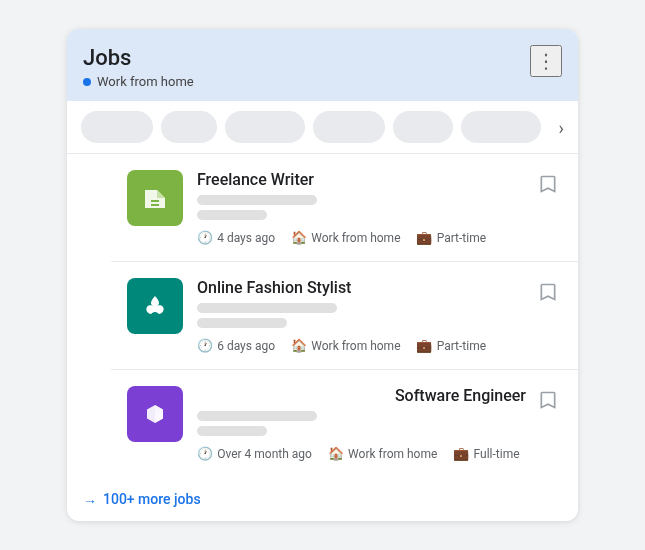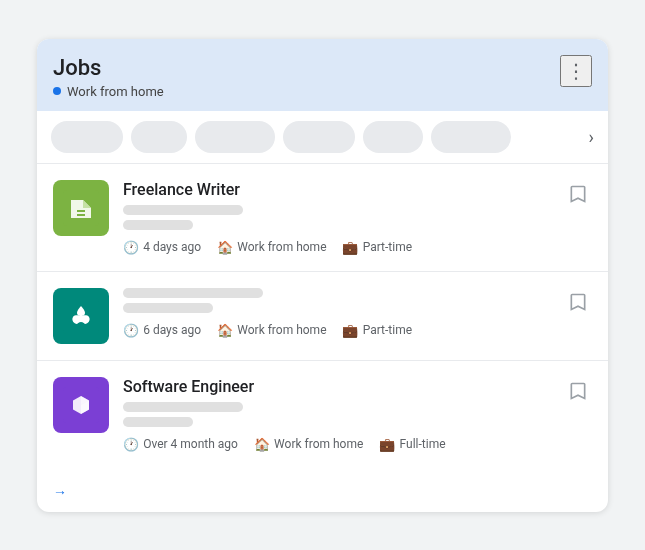--- a/index.html
+++ b/index.html
@@ -5,21 +5,21 @@
     * { box-sizing: border-box; margin: 0; padding: 0; }
     body {
       font-family: 'Roboto', Arial, sans-serif;
       background: #f1f3f4;
       display: flex;
       justify-content: center;
       align-items: center;
       min-height: 100vh;
     }
     .card {
-      width: 571px;
+      width: 511px;
       background: #fff;
       border-radius: 12px;
       overflow: hidden;
       box-shadow: 0 1px 6px rgba(0,0,0,0.12);
     }
     .header {
       background: #dce8f8;
       padding: 16px 16px 12px 16px;
       display: flex;
       align-items: flex-start;
@@ -81,20 +81,21 @@
     }
     .job-list {
       background: #fff;
     }
     .job-item {
       display: flex;
       align-items: flex-start;
       padding: 16px;
       border-bottom: 1px solid #e8eaed;
       position: relative;
+      margin-left: 44px;
     }
     .job-logo {
       width: 56px;
       height: 56px;
       border-radius: 8px;
       flex-shrink: 0;
       display: flex;
       align-items: center;
       justify-content: center;
       margin-right: 14px;
@@ -252,20 +253,21 @@
 
     <div class="job-item">
       <div class="job-logo teal">
         <svg class="fashion-logo" viewBox="0 0 36 36" fill="none" xmlns="http://www.w3.org/2000/svg">
           <rect width="36" height="36" rx="4" fill="#00897b"></rect>
           <path d="M18 8 C18 8 14 12 14 15 C14 18 18 18 18 18 C18 18 22 18 22 15 C22 12 18 8 18 8Z" fill="white"></path>
           <path d="M18 18 C18 18 12 16 10 19 C8 22 11 26 14 26 C14 26 16 24 18 24 C20 24 22 26 22 26 C25 26 28 22 26 19 C24 16 18 18 18 18Z" fill="white"></path>
         </svg>
       </div>
       <div class="job-content">
+        <div class="job-title">Online Fashion Stylist</div>
         <div class="placeholder-line w140"></div>
         <div class="placeholder-line w90"></div>
         <div class="job-meta">
           <div class="meta-item">
             <span class="meta-icon">🕐</span>
             <span>6 days ago</span>
           </div>
           <div class="meta-item">
             <span class="meta-icon">🏠</span>
             <span>Work from home</span>
@@ -276,21 +278,21 @@
           </div>
         </div>
       </div>
       <button class="bookmark-btn">
         <svg width="20" height="20" viewBox="0 0 24 24" fill="none" stroke="#9aa0a6" stroke-width="2">
           <path d="M5 3h14a1 1 0 011 1v17l-8-4-8 4V4a1 1 0 011-1z"></path>
         </svg>
       </button>
     </div>
 
-    <div class="job-item" style="border-bottom: none;">
+    <div class="job-item" style="border-bottom: none; text-align: right;">
       <div class="job-logo purple">
         <svg class="engineer-logo" viewBox="0 0 36 36" fill="none" xmlns="http://www.w3.org/2000/svg">
           <rect width="36" height="36" rx="4" fill="#7b3fd4"></rect>
           <path d="M18 9 L10 13.5 L10 22.5 L18 27 L26 22.5 L26 13.5 Z" fill="white" opacity="0.9"></path>
           <path d="M18 9 L18 18 L26 13.5 Z" fill="white" opacity="0.5"></path>
           <path d="M18 18 L18 27 L26 22.5 L26 13.5 Z" fill="white" opacity="0.7"></path>
         </svg>
       </div>
       <div class="job-content">
         <div class="job-title">Software Engineer</div>
@@ -316,16 +318,17 @@
           <path d="M5 3h14a1 1 0 011 1v17l-8-4-8 4V4a1 1 0 011-1z"></path>
         </svg>
       </button>
     </div>
 
   </div>
 
   <div class="more-jobs">
     <a href="#" class="more-jobs-link">
       <span>→</span>
+      <span>100+ more jobs</span>
     </a>
   </div>
 
 </div>
 
 </body></html>

